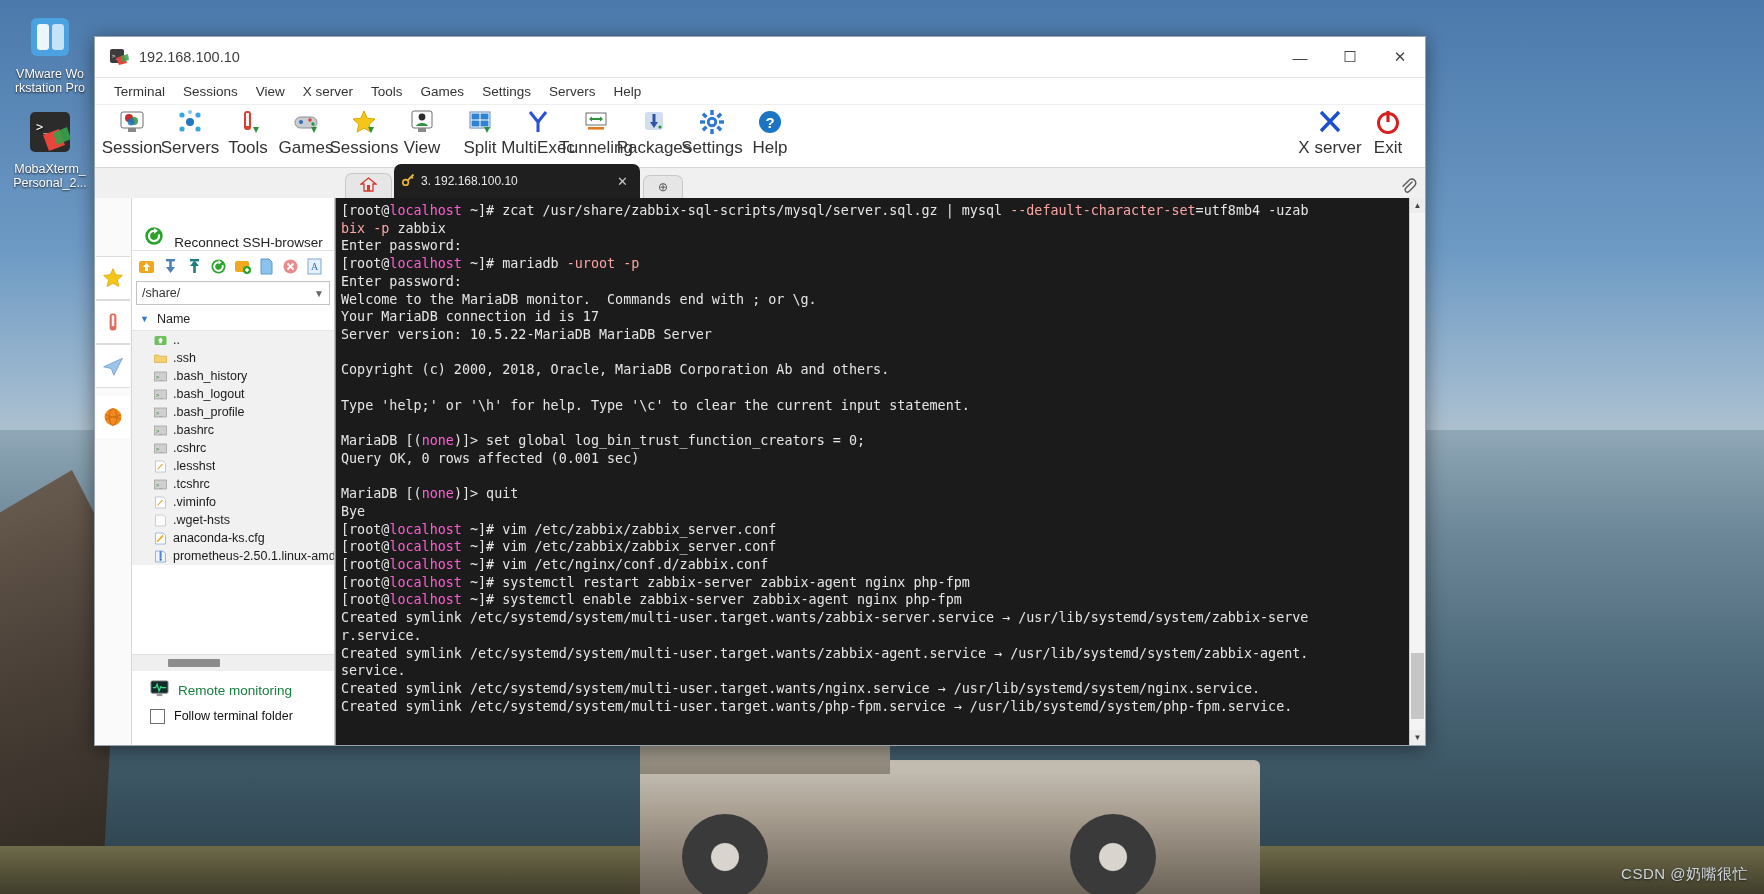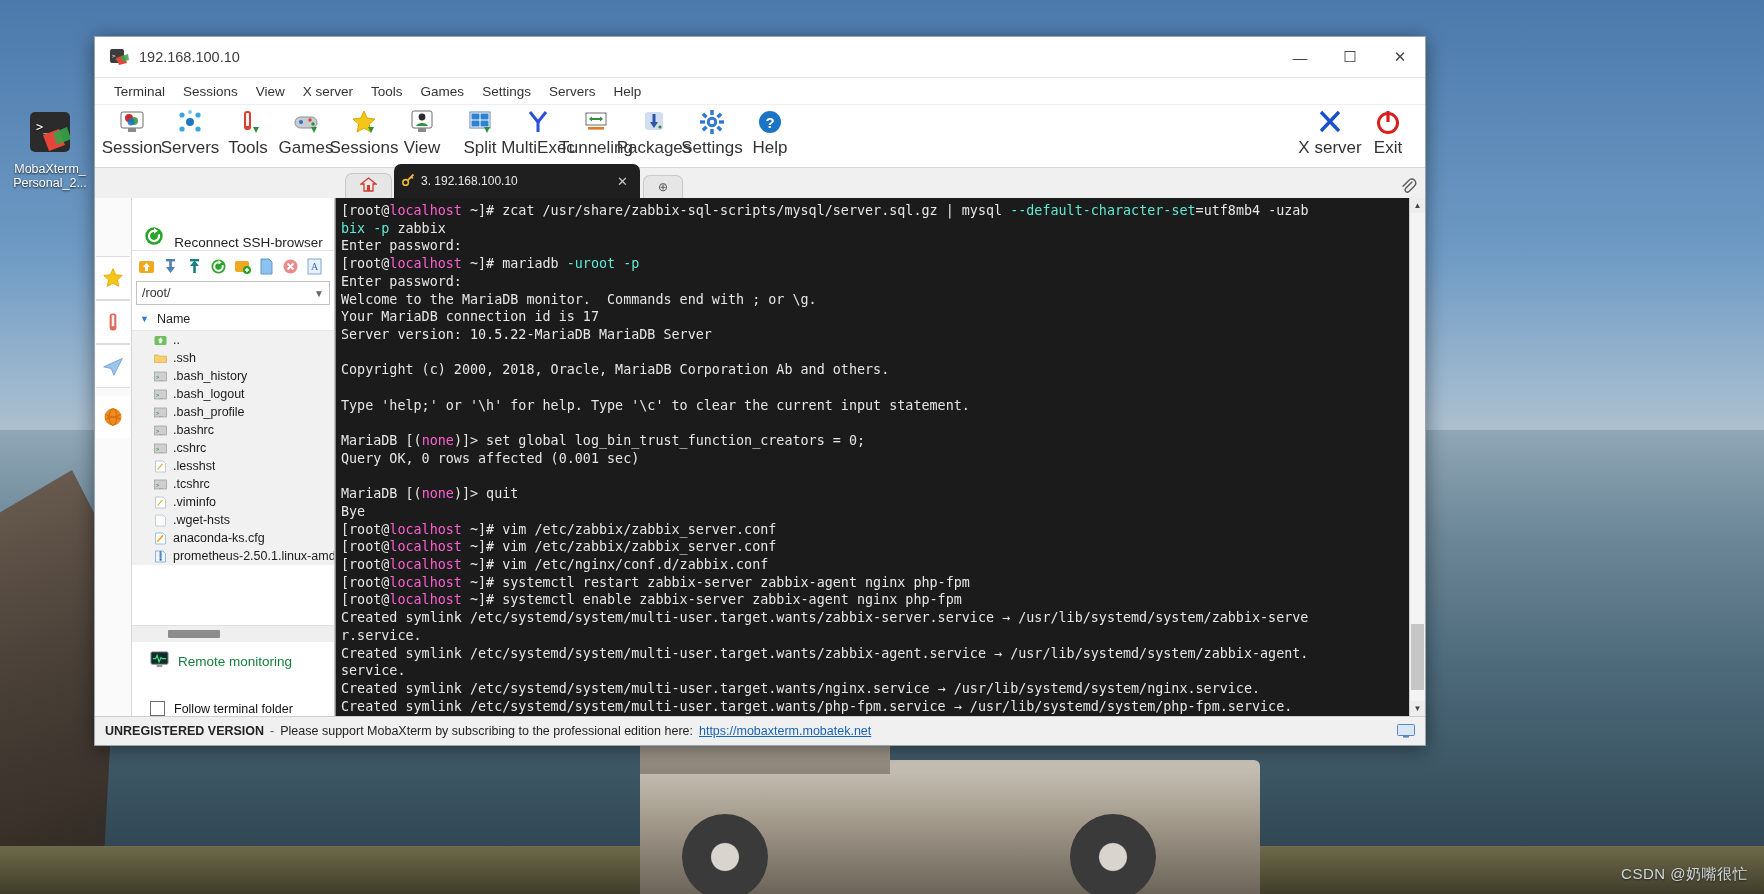--- a/index.html
+++ b/index.html
@@ -111,30 +111,30 @@
     font-size:12.5px;color:#222;border-bottom:1px solid #e6e6e6;margin-top:3px;}
   #colhead .sortarrow{color:#2a7ad4;font-size:9px;}
   #filelist{flex:1;overflow:hidden;background:#fff;}
   .frow{height:18px;display:flex;align-items:center;gap:6px;padding-left:22px;
     font-size:12.5px;color:#1a1a1a;background:#f1f1f1;}
   .frow .fico{width:13px;height:13px;flex:0 0 auto;}
   .frow .fname{white-space:nowrap;overflow:hidden;}
   #hscroll{height:16px;background:#efefef;border-top:1px solid #e0e0e0;display:flex;align-items:center;padding-left:36px;}
   #hscroll .thumb{width:52px;height:8px;background:#8c8c8c;border-radius:1px;}
   #remote-mon{height:38px;display:flex;align-items:center;gap:9px;padding-left:18px;font-size:13.5px;color:#15803d;}
-  #follow{height:36px;display:flex;align-items:flex-end;gap:9px;padding-left:18px;font-size:12.5px;color:#111;}
+  #follow{height:36px;display:flex;align-items:flex-start;gap:9px;padding-left:18px;font-size:12.5px;color:#111;}
   #follow .cb{width:13px;height:13px;border:1px solid #6d6d6d;background:#fff;}
 
   
   #termwrap{flex:1;display:flex;min-width:0;background:#1b1b1b;border-left:1px solid #8a8a8a;}
   #term{flex:1;background:#1b1b1b;color:#e6e6e6;
     font-family:"DejaVu Sans Mono","Liberation Mono",monospace;
     font-size:13.4px;line-height:17.7px;padding:4px 0 0 5px;white-space:pre;overflow:hidden;}
   #term .u{color:#ff5fd2;text-align:center;}
-  #term .c{color:#5eead4;}
+  #term .c{color:#fca5a5;}
   #vscroll{width:15px;background:#f0f0f0;border-left:1px solid #cfcfcf;position:relative;}
   #vscroll .arw{height:15px;display:flex;align-items:center;justify-content:center;font-size:8px;color:#444;background:#ededed;}
   #vscroll .arw.bot{position:absolute;bottom:0;left:0;right:0;}
   #vscroll .track{position:absolute;top:15px;bottom:15px;left:0;right:0;background:#f4f4f4;}
   #vscroll .vthumb{position:absolute;left:1px;right:1px;bottom:26px;height:66px;background:#c6c6c6;}
 
   
   #footer{height:28px;background:#f0f0f0;border-top:1px solid #cfcfcf;display:flex;align-items:center;padding:0 10px;font-size:12.5px;color:#222;}
   #footer .unreg{font-weight:bold;}
   #footer .dash{margin:0 6px;color:#555;}
@@ -147,20 +147,31 @@
 <div id="desktop">
   <div id="desk-sea"></div>
   <div id="desk-rock-l"></div>
   <div id="desk-grass"></div>
   <div id="desk-truck">
     <div class="cab"></div>
       <div class="wheel w1"></div>
       <div class="wheel w2"></div>
   </div>
 
+  <div class="desk-icon" style="left:4px;top:10px;">
+    <span class="glyph">
+      <svg width="54" height="54" viewBox="0 0 54 54">
+        <rect x="8" y="8" width="38" height="38" rx="6" fill="#4aa3e0"></rect>
+        <rect x="14" y="14" width="12" height="26" rx="3" fill="#fff" opacity=".9"></rect>
+        <rect x="29" y="14" width="12" height="26" rx="3" fill="#d9edfb" opacity=".85"></rect>
+      </svg>
+    </span>
+    <span style="white-space:pre-line">VMware Wo
+rkstation Pro</span>
+  </div>
 
   <div class="desk-icon" style="left:4px;top:105px;">
     <span class="glyph">
       <svg width="54" height="54" viewBox="0 0 54 54">
         <rect x="7" y="7" width="40" height="40" rx="5" fill="#2b2b2b"></rect>
         <text x="13" y="26" font-size="12" fill="#fff" font-family="monospace">&gt;_</text>
         <polygon points="20,30 36,24 42,40 26,46" fill="#e8443a"></polygon>
         <polygon points="30,28 44,22 48,34 34,40" fill="#37a24a" opacity=".9"></polygon>
       </svg>
     </span>
@@ -479,21 +490,21 @@
               <circle cx="8.5" cy="8.5" r="7" fill="#eb8a8a"></circle>
               <path d="M5.5 5.5l6 6M11.5 5.5l-6 6" stroke="#fff" stroke-width="1.9"></path>
             </svg></span>
         <span class="sft"><svg width="17" height="17" viewBox="0 0 17 17">
               <rect x="2" y="1" width="13" height="15" fill="#e8f0fb" stroke="#7ea8d6"></rect>
               <text x="8.5" y="12" font-size="10" text-anchor="middle" fill="#2f6fc0" font-family="serif">A</text>
             </svg></span>
       </div>
 
       <div id="pathbar">
-        <span>/root/</span>
+        <span>/share/</span>
         <span class="chev">▼</span>
       </div>
 
       <div id="colhead">
         <span class="sortarrow">▼</span>
         <span>Name</span>
       </div>
 
       <div id="filelist">
         <div class="frow">
@@ -613,25 +624,13 @@
       <div id="term"><div><span>[root@</span><span class="u">localhost</span><span> ~]# </span><span>zcat /usr/share/zabbix-sql-scripts/mysql/server.sql.gz | mysql </span><span class="c">--default-character-set</span><span>=utf8mb4 -uzab</span></div><div><span class="c">bix</span><span> </span><span class="c">-p</span><span> zabbix</span></div><div><span>Enter password:</span></div><div><span>[root@</span><span class="u">localhost</span><span> ~]# </span><span>mariadb </span><span class="c">-uroot</span><span> </span><span class="c">-p</span></div><div><span>Enter password:</span></div><div><span>Welcome to the MariaDB monitor.  Commands end with ; or \g.</span></div><div><span>Your MariaDB connection id is 17</span></div><div><span>Server version: 10.5.22-MariaDB MariaDB Server</span></div><div>&nbsp;</div><div><span>Copyright (c) 2000, 2018, Oracle, MariaDB Corporation Ab and others.</span></div><div>&nbsp;</div><div><span>Type 'help;' or '\h' for help. Type '\c' to clear the current input statement.</span></div><div>&nbsp;</div><div><span>MariaDB [(</span><span class="u">none</span><span>)]&gt; set global log_bin_trust_function_creators = 0;</span></div><div><span>Query OK, 0 rows affected (0.001 sec)</span></div><div>&nbsp;</div><div><span>MariaDB [(</span><span class="u">none</span><span>)]&gt; quit</span></div><div><span>Bye</span></div><div><span>[root@</span><span class="u">localhost</span><span> ~]# </span><span>vim /etc/zabbix/zabbix_server.conf</span></div><div><span>[root@</span><span class="u">localhost</span><span> ~]# </span><span>vim /etc/zabbix/zabbix_server.conf</span></div><div><span>[root@</span><span class="u">localhost</span><span> ~]# </span><span>vim /etc/nginx/conf.d/zabbix.conf</span></div><div><span>[root@</span><span class="u">localhost</span><span> ~]# </span><span>systemctl restart zabbix-server zabbix-agent nginx php-fpm</span></div><div><span>[root@</span><span class="u">localhost</span><span> ~]# </span><span>systemctl enable zabbix-server zabbix-agent nginx php-fpm</span></div><div><span>Created symlink /etc/systemd/system/multi-user.target.wants/zabbix-server.service → /usr/lib/systemd/system/zabbix-serve</span></div><div><span>r.service.</span></div><div><span>Created symlink /etc/systemd/system/multi-user.target.wants/zabbix-agent.service → /usr/lib/systemd/system/zabbix-agent.</span></div><div><span>service.</span></div><div><span>Created symlink /etc/systemd/system/multi-user.target.wants/nginx.service → /usr/lib/systemd/system/nginx.service.</span></div><div><span>Created symlink /etc/systemd/system/multi-user.target.wants/php-fpm.service → /usr/lib/systemd/system/php-fpm.service.</span></div><div></div></div>
       <div id="vscroll">
         <div class="arw">▲</div>
         <div class="track"></div>
         <div class="vthumb"></div>
         <div class="arw bot">▼</div>
       </div>
     </div>
   </div>
 
-  <div id="footer">
-    <span class="unreg">UNREGISTERED VERSION</span>
-    <span class="dash">-</span>
-    <span>Please support MobaXterm by subscribing to the professional edition here:</span>
-    <a href="#">https://mobaxterm.mobatek.net</a>
-    <span class="fright">
-      <svg width="18" height="14" viewBox="0 0 18 14">
-          <rect x="0.5" y="0.5" width="17" height="11" rx="1" fill="#d9e7f5" stroke="#5a88bb"></rect>
-          <rect x="6" y="12" width="6" height="1.6" fill="#5a88bb"></rect>
-        </svg>
-    </span>
-  </div>
 </div>
 
 </body></html>

